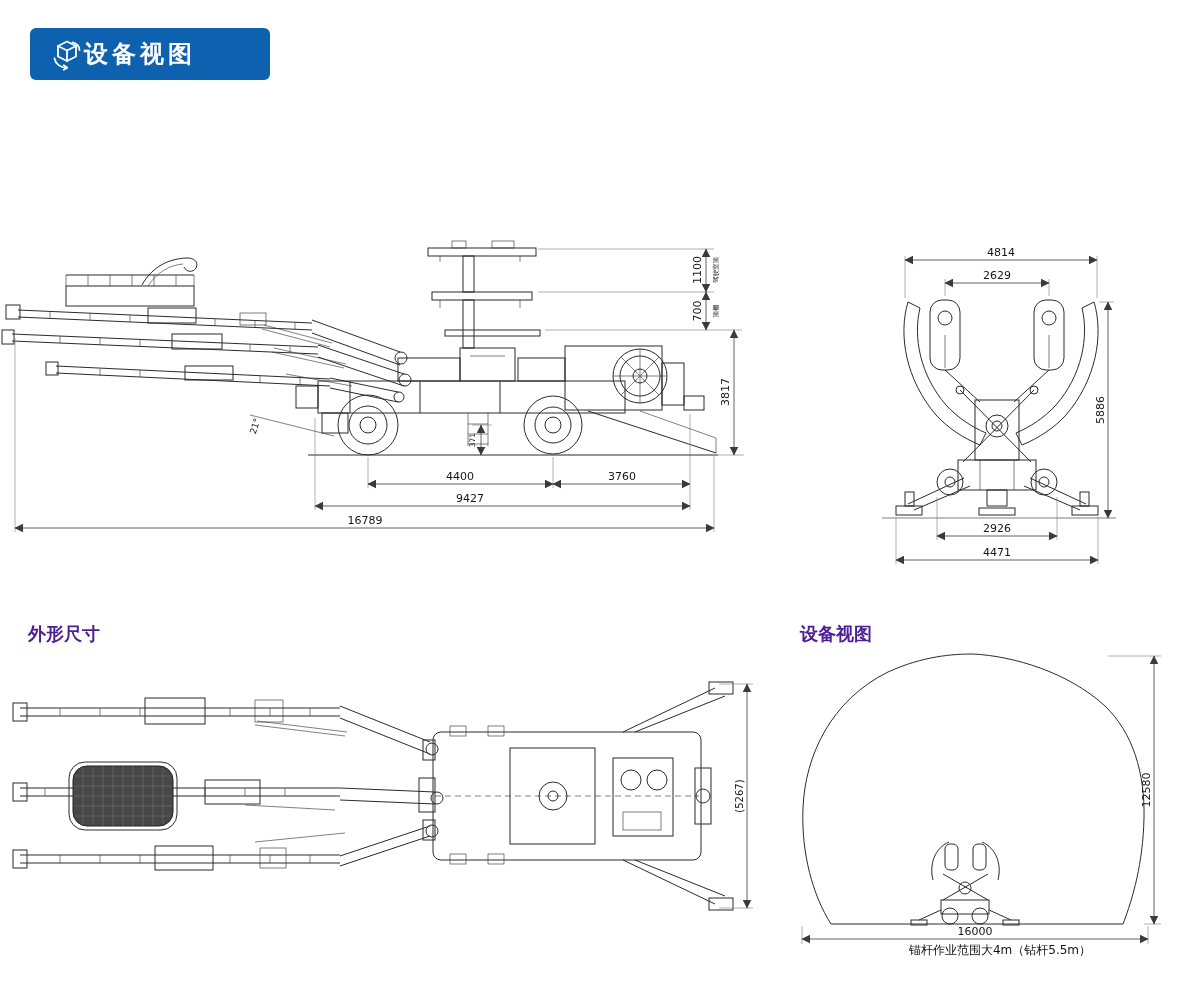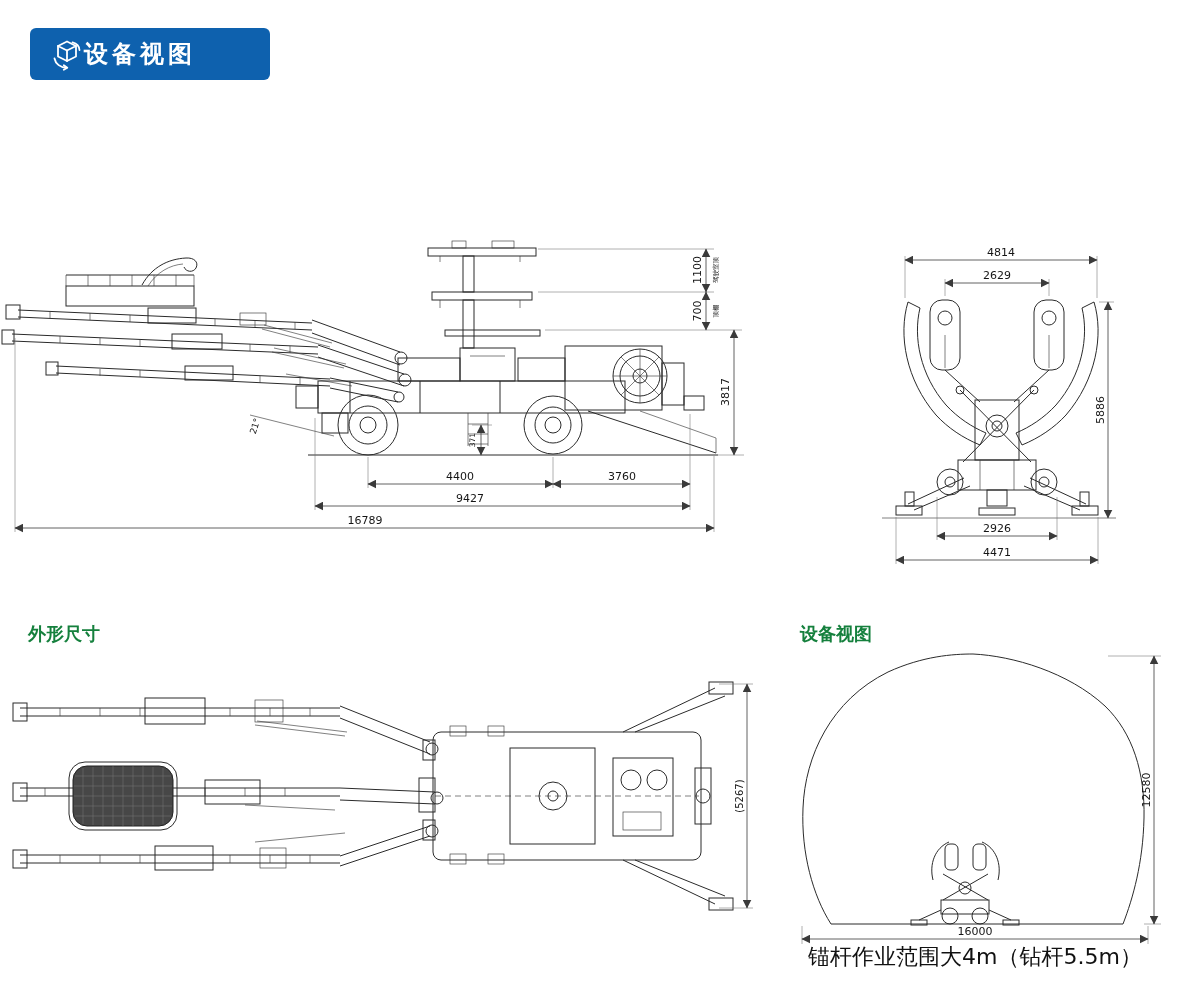--- a/index.html
+++ b/index.html
@@ -18,26 +18,26 @@
     left:30px; top:28px; width:240px; height:52px;
     background:#0e61ae; border-radius:6px;
     display:flex; align-items:center; gap:0;
     padding-left:20px;
   }
   .badge-title {
     color:#ffffff; font-size:24px; font-weight:700; letter-spacing:4px;
   }
 
   .section-label {
-    font-size:18px; font-weight:700; color:#15803d;
+    font-size:18px; font-weight:700; color:#4c1d95;
   }
 
   .caption {
-    left:785px; top:942px; width:380px;
-    text-align:center; font-size:22px; font-weight:500; color:#111;
+    left:810px; top:942px; width:380px;
+    text-align:center; font-size:12px; font-weight:500; color:#111;
   }
 
   
   .ml { stroke:#2b2b2b; stroke-width:1; fill:none; }
   .md { stroke:#3c3c3c; stroke-width:0.65; fill:none; }
   .dl { stroke:#3a3a3a; stroke-width:0.8; fill:none; }
   .xl { stroke:#6e6e6e; stroke-width:0.55; fill:none; }
   svg text { fill:#151515; font-family:"DejaVu Sans","Liberation Sans",sans-serif; }
   svg { overflow:visible; }
 </style>

